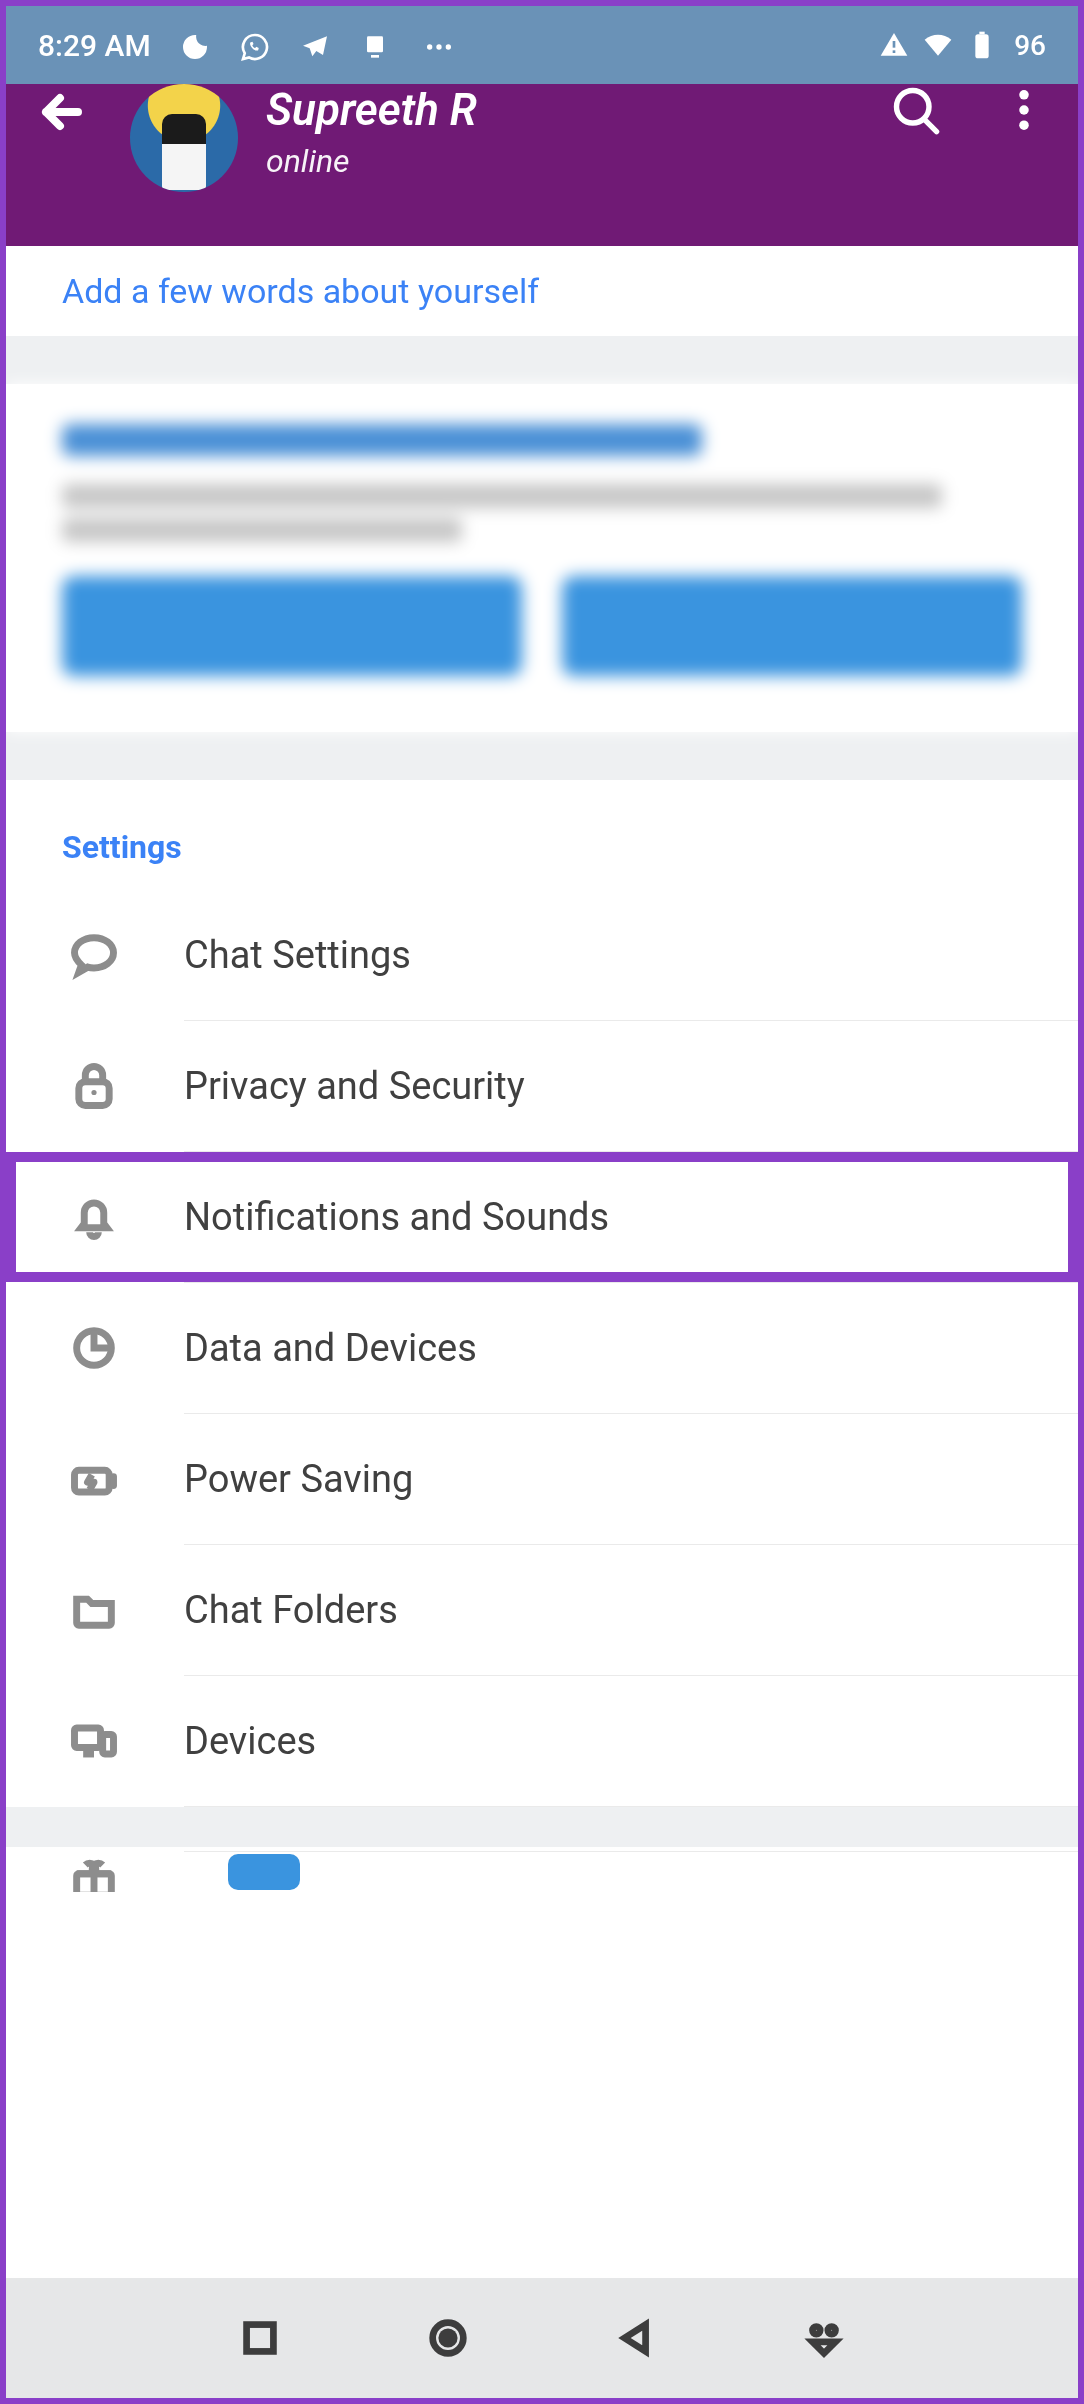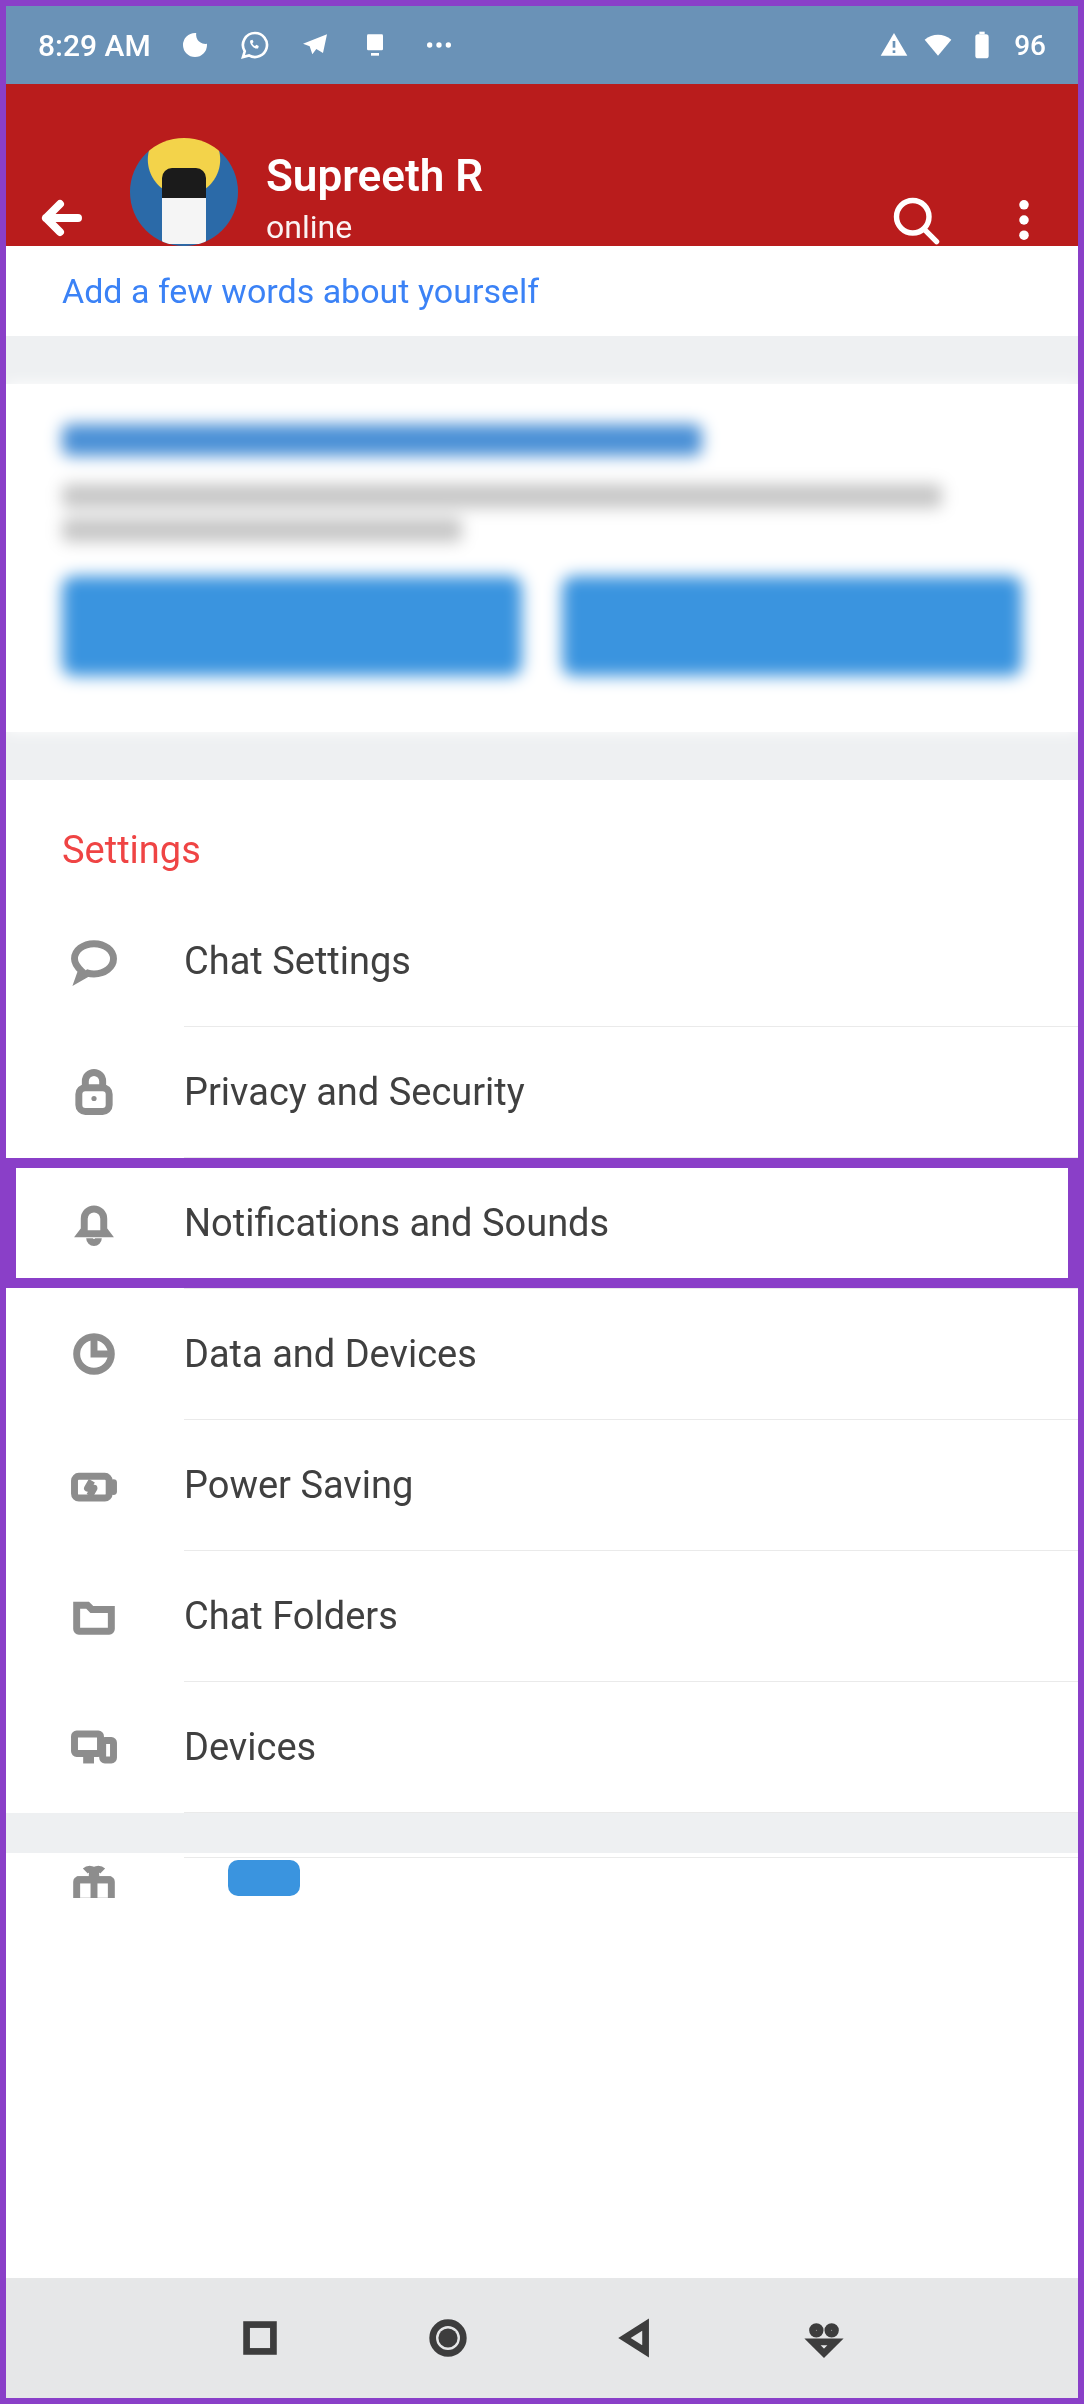--- a/index.html
+++ b/index.html
@@ -10,34 +10,35 @@
     .statusbar {
       background: #6a92b7;
       color: #fff;
       height: 78px;
       display: flex;
       align-items: center;
       padding: 0 32px;
       font-size: 30px;
       font-weight: 500;
     }
-    .statusbar .left { display: flex; align-items: center; gap: 28px; }
+    .statusbar .left { display: flex; align-items: flex-end; gap: 28px; }
     .statusbar .right { margin-left: auto; display: flex; gap: 12px; }
     .statusbar .ic { display: inline-flex; width: 32px; height: 32px; }
     .statusbar svg { width: 100%; height: 100%; fill: #fff; }
     .battext { font-size: 28px; margin-left: 4px; }
 
     
     .header {
-      background: #b91c1c;
+      background: #701a75;
       color: #fff;
       height: 162px;
       display: flex;
-      align-items: flex-end;
+      align-items: flex-start;
       padding: 0 28px;
+      font-style: italic;
     }
     .back-btn { width: 56px; height: 56px; display:flex; align-items:center; justify-content:center; margin-right: 40px; }
     .back-btn svg { width:48px; height:48px; stroke:#fff; fill:none; stroke-width:4; }
     .avatar {
       width: 108px; height: 108px; border-radius: 50%;
       background: radial-gradient(circle at 50% 20%, #f3d34a 0 35%, #2b6aa8 36% 100%);
       position: relative; overflow:hidden; margin-right: 28px;
     }
     .avatar::after { content:""; position:absolute; left:30%; top:28%; width:40%; height:70%; background: linear-gradient(#1b1b1b 0 40%, #f5f5f5 40% 100%); border-radius: 10px 10px 4px 4px; }
     .title-block { display:flex; flex-direction:column; }
@@ -56,21 +57,21 @@
       background: #fff; padding: 40px 56px 56px; position:relative; filter: blur(8px);
     }
     .blur-line1 { width: 640px; height: 32px; background: #4a90d6; border-radius: 8px; margin-bottom: 28px; }
     .blur-line2 { width: 880px; height: 24px; background: #8d8d8d; border-radius: 6px; opacity:.5; margin-bottom: 10px; }
     .blur-line3 { width: 400px; height: 24px; background: #8d8d8d; border-radius: 6px; opacity:.5; margin-bottom: 34px; }
     .blur-buttons { display:flex; gap: 40px; }
     .blur-btn { flex:1; height: 100px; background: #3a94df; border-radius: 12px; }
 
     
     .section { background:#fff; padding: 24px 0 0; }
-    .section-title { color: #ef4444; font-size: 38px; font-weight: 400; padding: 24px 56px 24px; }
+    .section-title { color: #3b82f6; font-size: 32px; font-weight: 700; padding: 24px 56px 24px; }
     .row {
       display:flex; align-items:center; padding: 0 56px; height: 130px;
     }
     .row .ic-wrap { width: 64px; display:flex; justify-content:center; margin-right: 58px; }
     .row .ic-wrap svg { width: 52px; height: 52px; fill:none; stroke:#8d8d8d; stroke-width:3.2; }
     .row .label { font-size: 38px; color: #404040; flex:1; }
     .row .value { font-size: 36px; color: #2f8fdc; }
     .divider { height:1px; background:#eaeaea; margin-left: 178px; }
     .highlight { outline: 10px solid #8a3fc8; outline-offset: -10px; }
 

